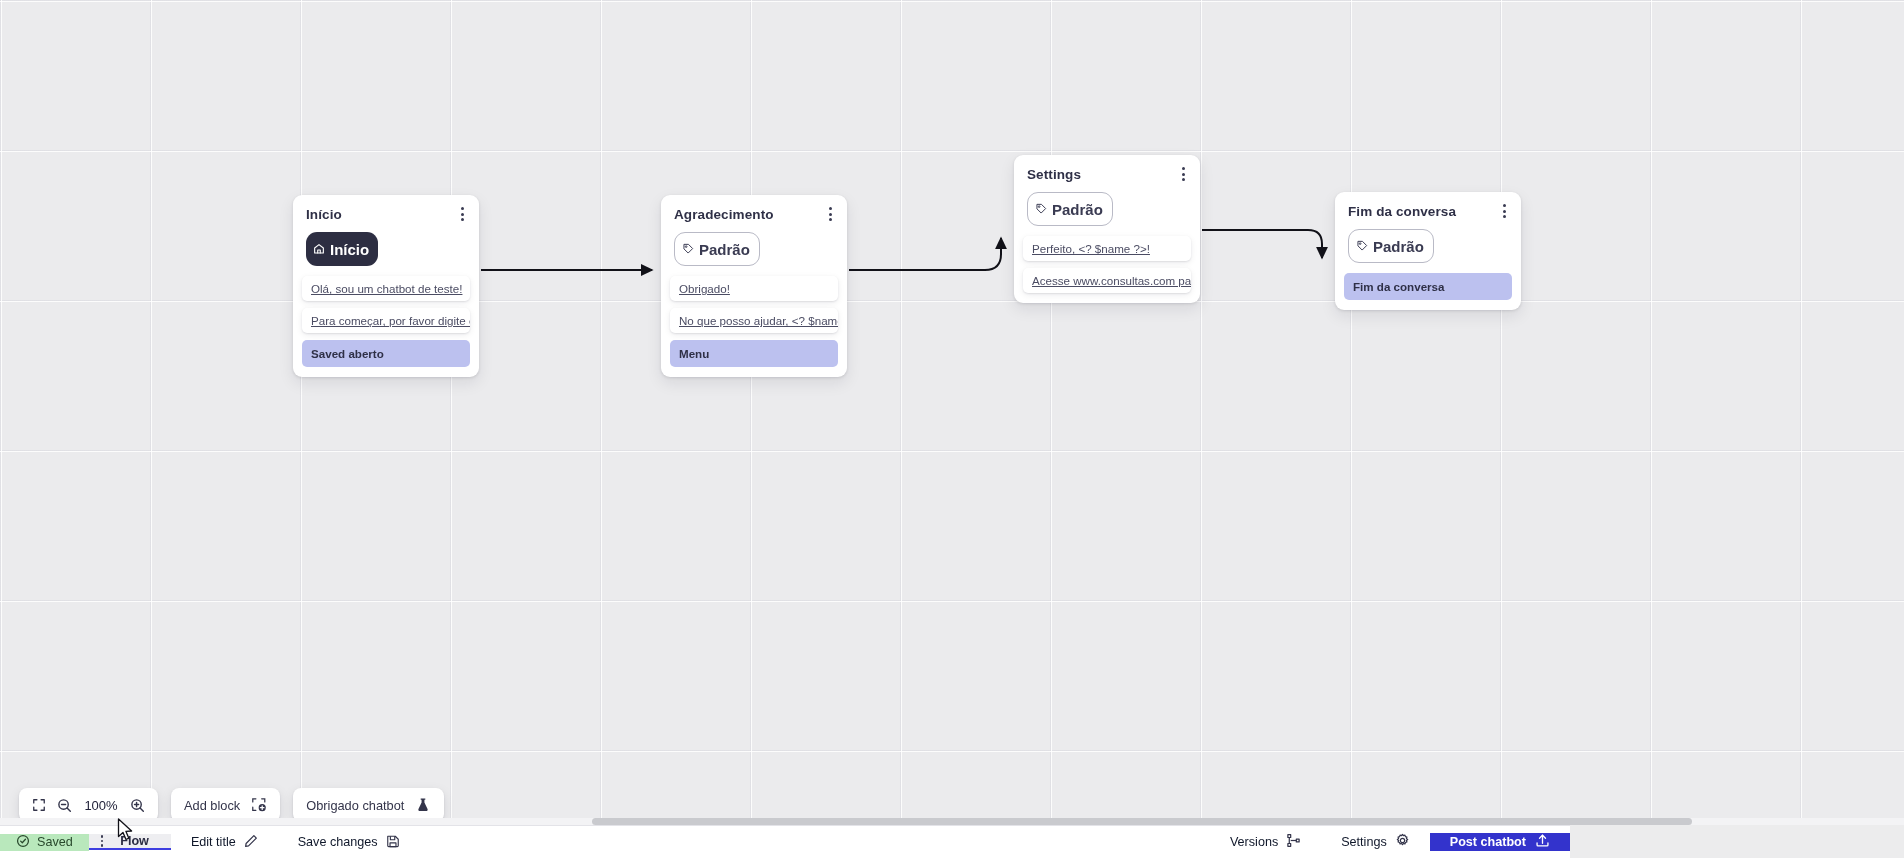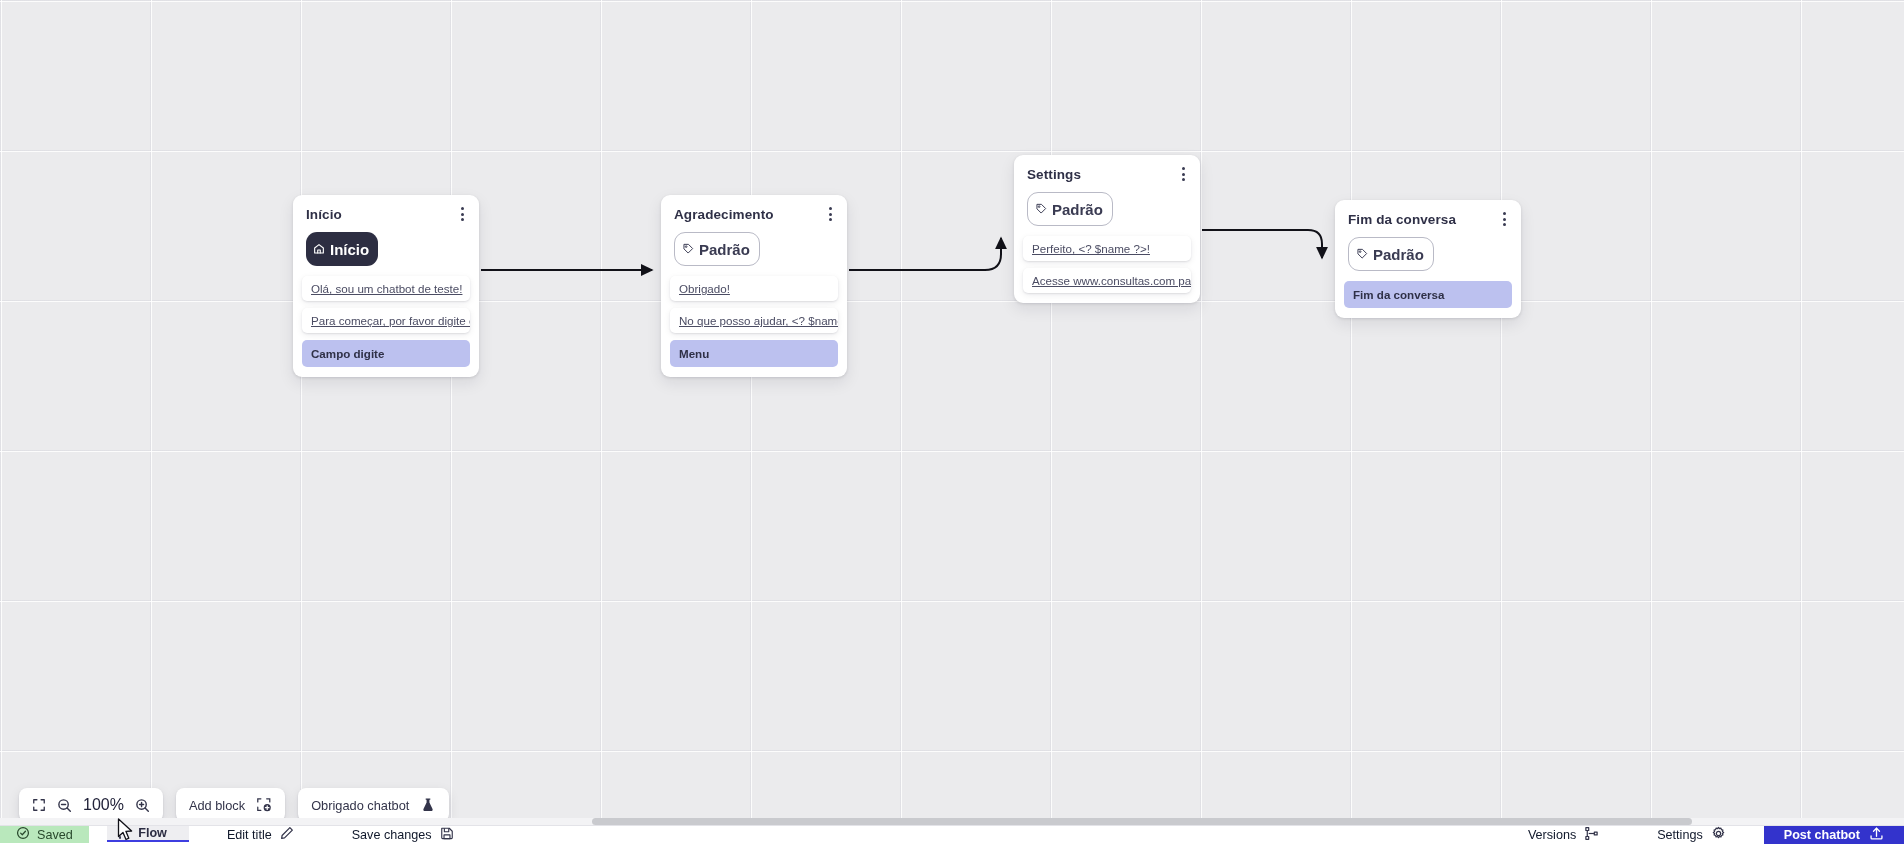--- a/index.html
+++ b/index.html
@@ -125,21 +125,21 @@
     height: 34px;
     display: flex;
     align-items: center;
     gap: 11px;
     padding: 0 13px;
     font-size: 12.8px;
     color: #33344a;
     cursor: pointer;
   }
   .pill .lbl { font-weight: 400; color: #33344a; }
-  .pill .zoomval { font-weight: 400; font-size: 16px; color: #22233a; min-width: 36px; text-align: center; }
+  .pill .zoomval { font-weight: 400; font-size: 13px; color: #22233a; min-width: 36px; text-align: center; }
   .icon-btn { display: flex; align-items: center; cursor: pointer; }
 
   
   .hscroll {
     position: absolute;
     left: 0; bottom: 33px;
     width: 1904px; height: 10px;
     background: transparent;
     z-index: 6;
   }
@@ -149,29 +149,28 @@
     left: 592px; top: 3px;
     width: 1100px; height: 7px;
     background: #c9cace;
     border-radius: 4px;
   }
 
   
   #bottombar {
     position: absolute;
     left: 0; bottom: 0;
-    width: 1904px; height: 33px;
+    width: 1570px; height: 33px;
     background: #ffffff;
     border-top: 1px solid #e3e3e8;
     display: flex;
-    align-items: flex-start;
+    align-items: center;
     font-size: 12.6px;
     color: #33344a;
     z-index: 10;
-    gap: 18px;
   }
   .saved {
     display: flex; align-items: center; gap: 7px;
     background: #b9e8bc;
     padding: 0 16px 0 16px;
     color: #28482c;
     font-size: 12.6px;
   }
   .flow-tab {
     display: flex; align-items: center; gap: 5px;
@@ -238,21 +237,21 @@
       <div class="badge dark">
         <svg width="12" height="12" viewBox="0 0 16 16" fill="none" stroke="#ffffff" stroke-width="1.5" stroke-linejoin="round" stroke-linecap="round">
           <path d="M2.2 6.6 L8 2.2 L13.8 6.6 L13.8 13.3 L2.2 13.3 Z"></path>
           <path d="M6.3 13.3 L6.3 9.4 L9.7 9.4 L9.7 13.3"></path>
         </svg>
         <span>Início</span>
       </div>
       <div class="block-body">
         <div class="row msg">Olá, sou um chatbot de teste!</div>
         <div class="row msg">Para começar, por favor digite o ...</div>
-        <div class="row action">Campo digite</div>
+        <div class="row action">Saved aberto</div>
       </div>
     </div>
 
     <div class="block" style="left:661px; top:195px; width:186px;">
       <div class="block-head">
         <div class="block-title">Agradecimento</div>
         <div class="kebab">
             <i></i>
             <i></i>
             <i></i>
@@ -287,21 +286,21 @@
           <circle cx="5.5" cy="4.8" r="1.1"></circle>
         </svg>
         <span>Padrão</span>
       </div>
       <div class="block-body">
         <div class="row msg">Perfeito, &lt;? $name ?&gt;!</div>
         <div class="row msg">Acesse www.consultas.com par...</div>
       </div>
     </div>
 
-    <div class="block" style="left:1335px; top:192px; width:186px;margin-top:8px;">
+    <div class="block" style="left:1335px; top:192px; width:186px;">
       <div class="block-head">
         <div class="block-title">Fim da conversa</div>
         <div class="kebab">
             <i></i>
             <i></i>
             <i></i>
           </div>
       </div>
       <div class="badge outline">
         <svg width="12" height="12" viewBox="0 0 16 16" fill="none" stroke="#3a3b52" stroke-width="1.3" stroke-linejoin="round">

